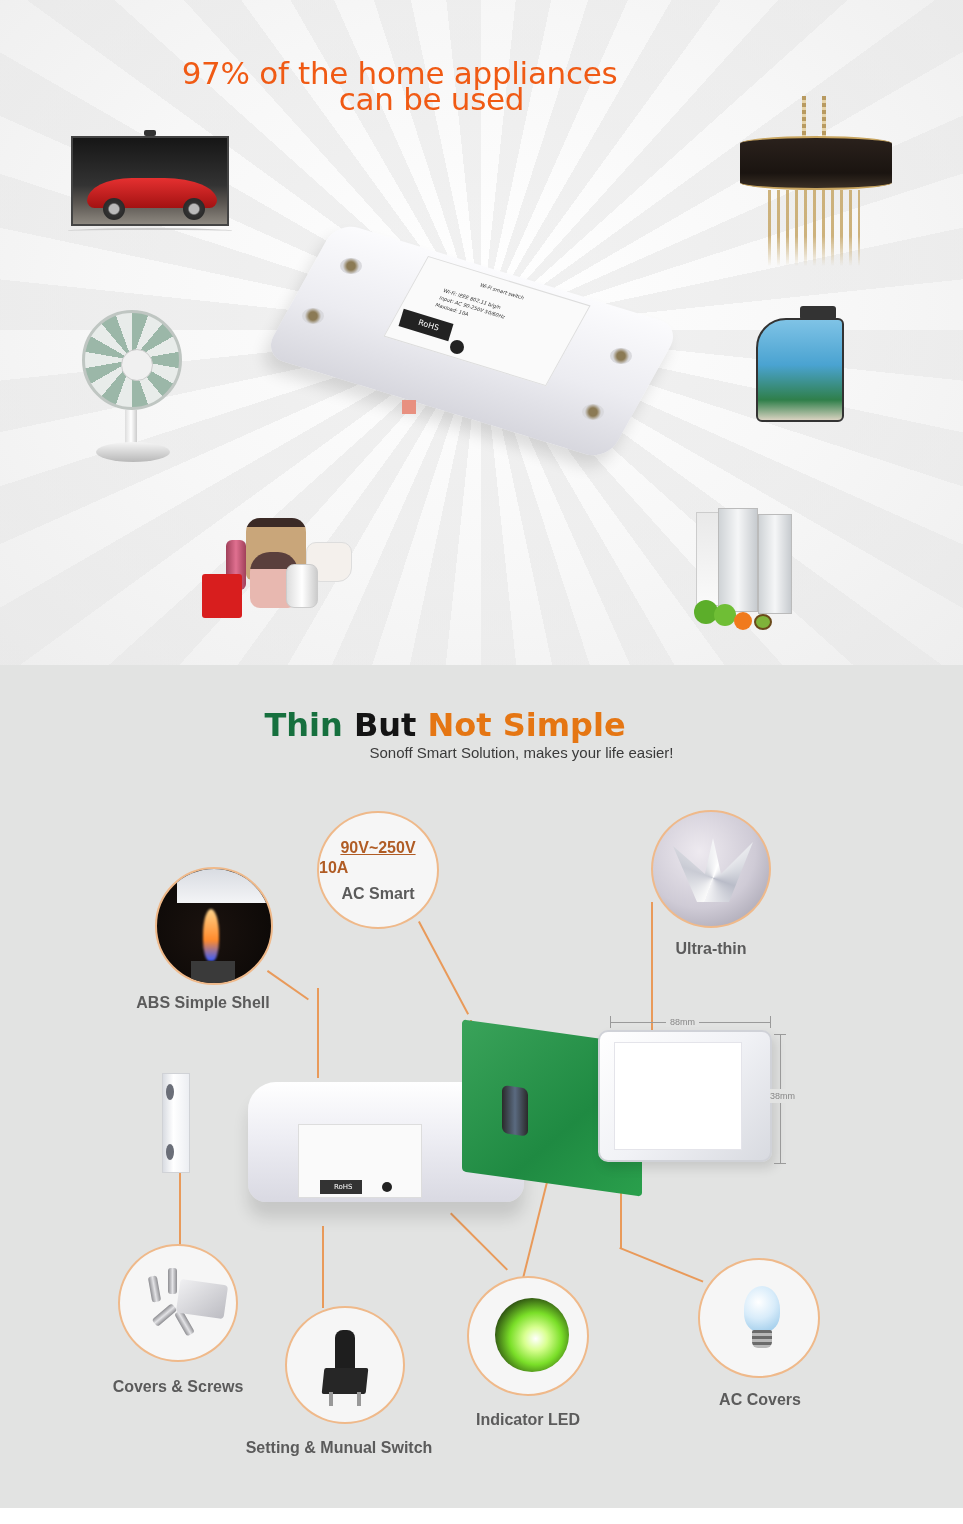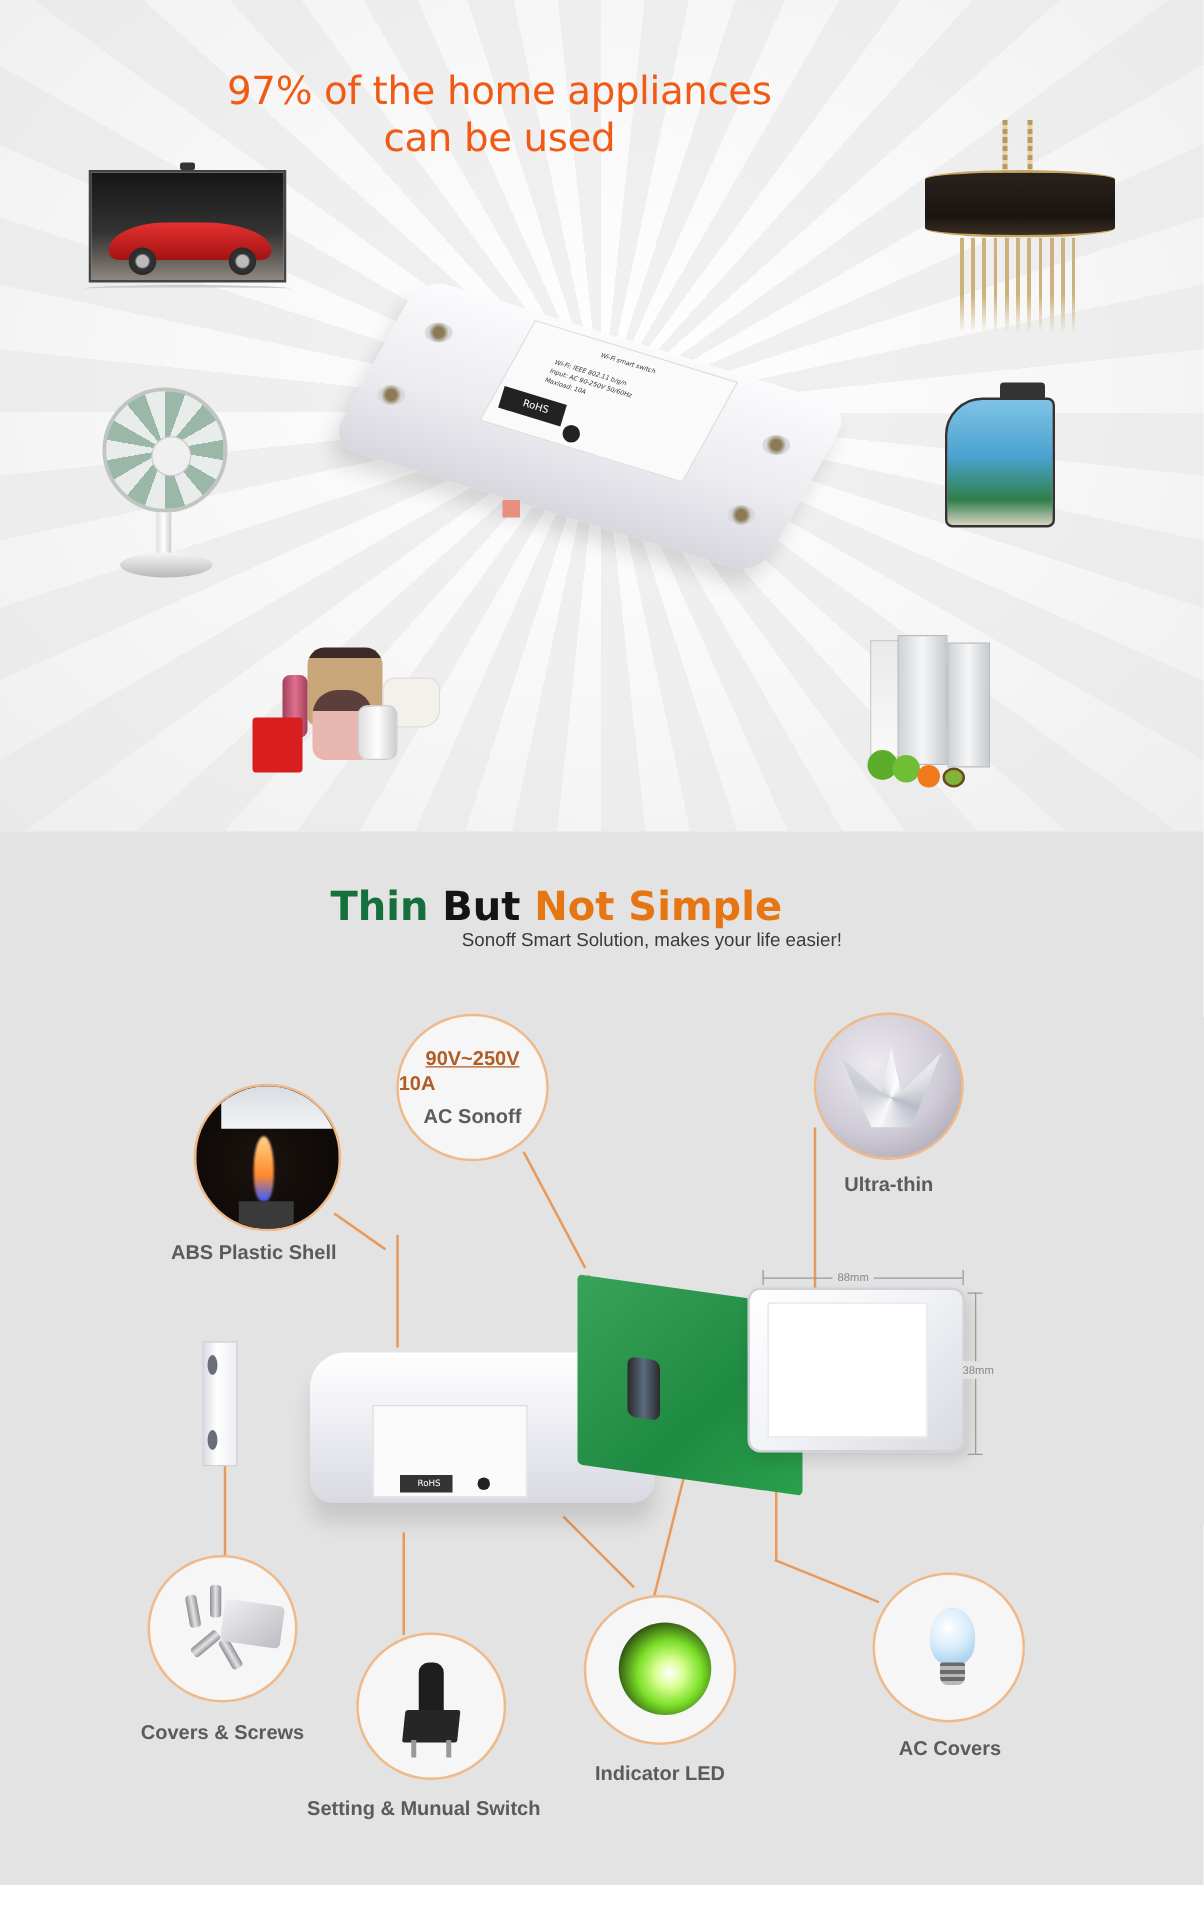--- a/index.html
+++ b/index.html
@@ -13,21 +13,21 @@
       repeating-conic-gradient(from 0deg at 481px 330px, rgba(255,255,255,0) 0deg 6deg, rgba(230,230,230,0.55) 6deg 12deg),
       radial-gradient(ellipse at 50% 45%, #ffffff 0%, #f7f7f7 55%, #eeeeee 100%);
     overflow: hidden;
   }
   .headline {
     position: absolute; left: 0; width: 799px; text-align: center;
     color: #f05a14; font-family: "DejaVu Sans", sans-serif; font-size: 31px; line-height: 38px;
     letter-spacing: -0.3px;
   }
   .headline.l1 { top: 54px; }
-  .headline.l2 { top: 92px; }
+  .headline.l2 { top: 80px; margin-left: 32px; }
 
   .appliance { position: absolute; }
 
   
   .tv { left: 66px; top: 130px; width: 168px; height: 108px; }
   .tv .screen { position: absolute; left: 5px; top: 6px; width: 158px; height: 90px;
     background: linear-gradient(180deg, #161616 0%, #333 55%, #5a5550 75%, #8d8880 100%); border: 2px solid #444; }
   .tv .cam { position: absolute; left: 78px; top: 0; width: 12px; height: 6px; background:#333; border-radius:2px; }
   .tv .car { position: absolute; left: 14px; top: 40px; width: 130px; height: 30px;
     background: linear-gradient(180deg, #e53030 0%, #a31212 100%); border-radius: 60px 70px 10px 10px / 30px 30px 10px 10px; }
@@ -254,26 +254,26 @@
 <div class="line" style="left:450px;top:1214px;width:2px;height:80px;transform:rotate(-45deg);transform-origin:0 0;"></div>
 <div class="line" style="left:548px;top:1174px;width:2px;height:108px;transform:rotate(14deg);transform-origin:0 0;"></div>
 <div class="line" style="left:620px;top:1140px;width:2px;height:108px;"></div>
 <div class="line" style="left:620px;top:1247px;width:90px;height:2px;transform:rotate(22deg);transform-origin:0 0;"></div>
 
 <div class="circle c-abs">
   <div class="shell"></div>
   <div class="flame"></div>
   <div class="lighter"></div>
 </div>
-<div class="caption" style="left:120px;top:994px;width:166px;">ABS Plastic Shell</div>
+<div class="caption" style="left:120px;top:994px;width:166px;">ABS Simple Shell</div>
 
 <div class="circle c-acin">
   <div class="acin-v">90V~250V</div>
   <div class="acin-a">10A</div>
-  <div class="acin-l">AC Sonoff</div>
+  <div class="acin-l">AC Smart</div>
 </div>
 
 <div class="circle c-thin">
   <div class="crane"></div>
 </div>
 <div class="caption" style="left:651px;top:940px;width:120px;">Ultra-thin</div>
 
 <div class="smallcover">
   <div class="hole" style="top:10px;"></div>
   <div class="hole" style="top:70px;"></div>

